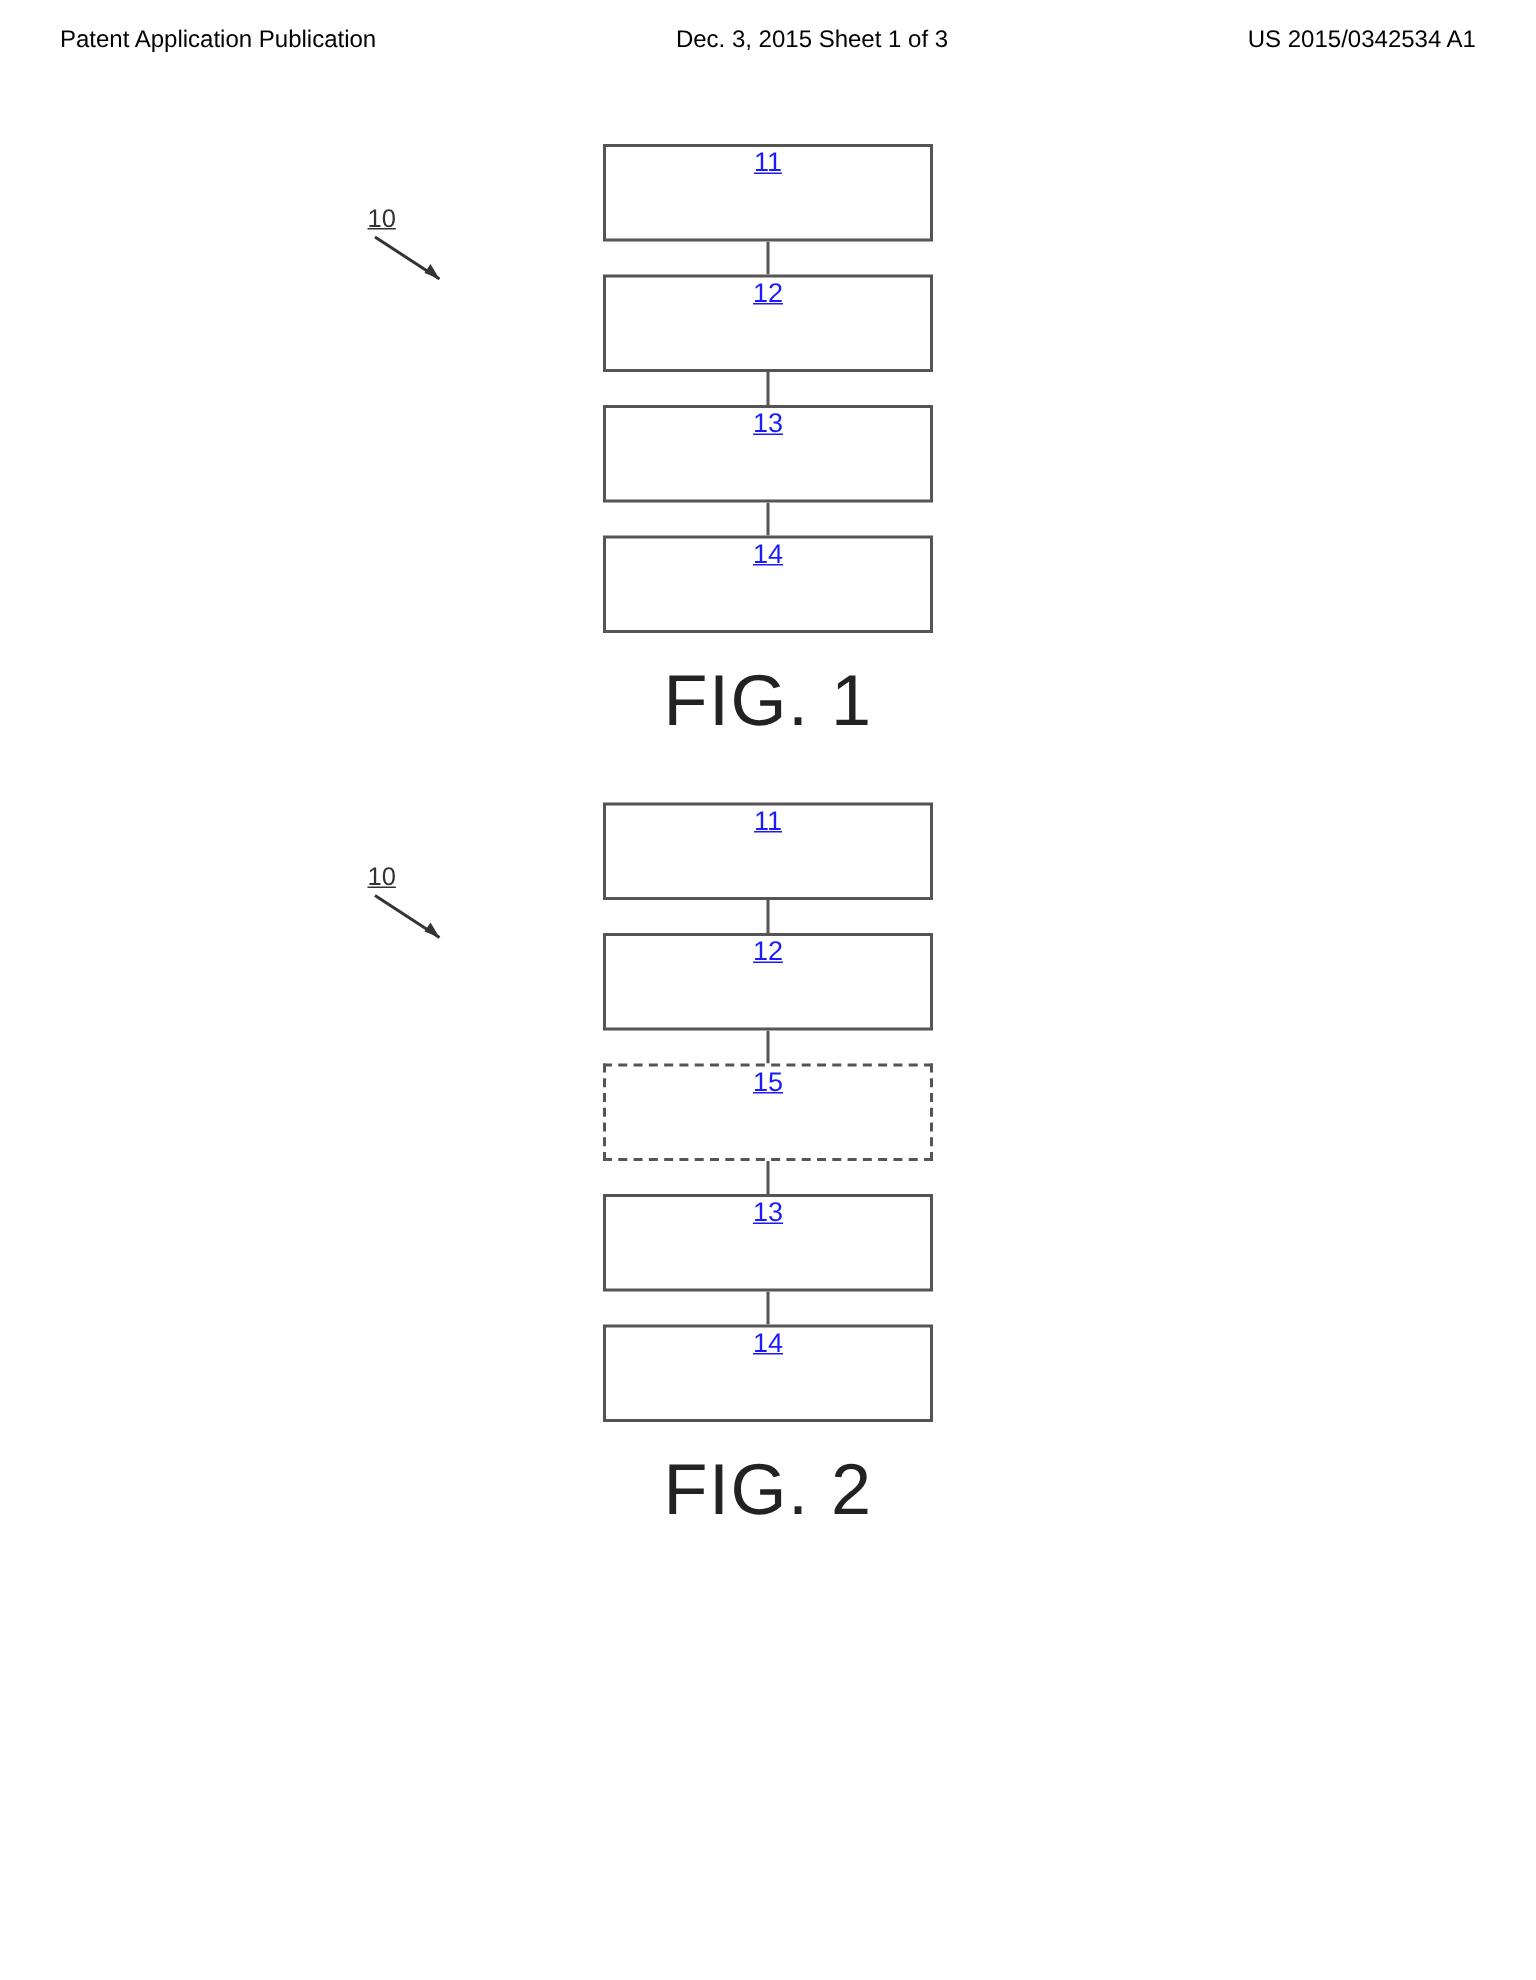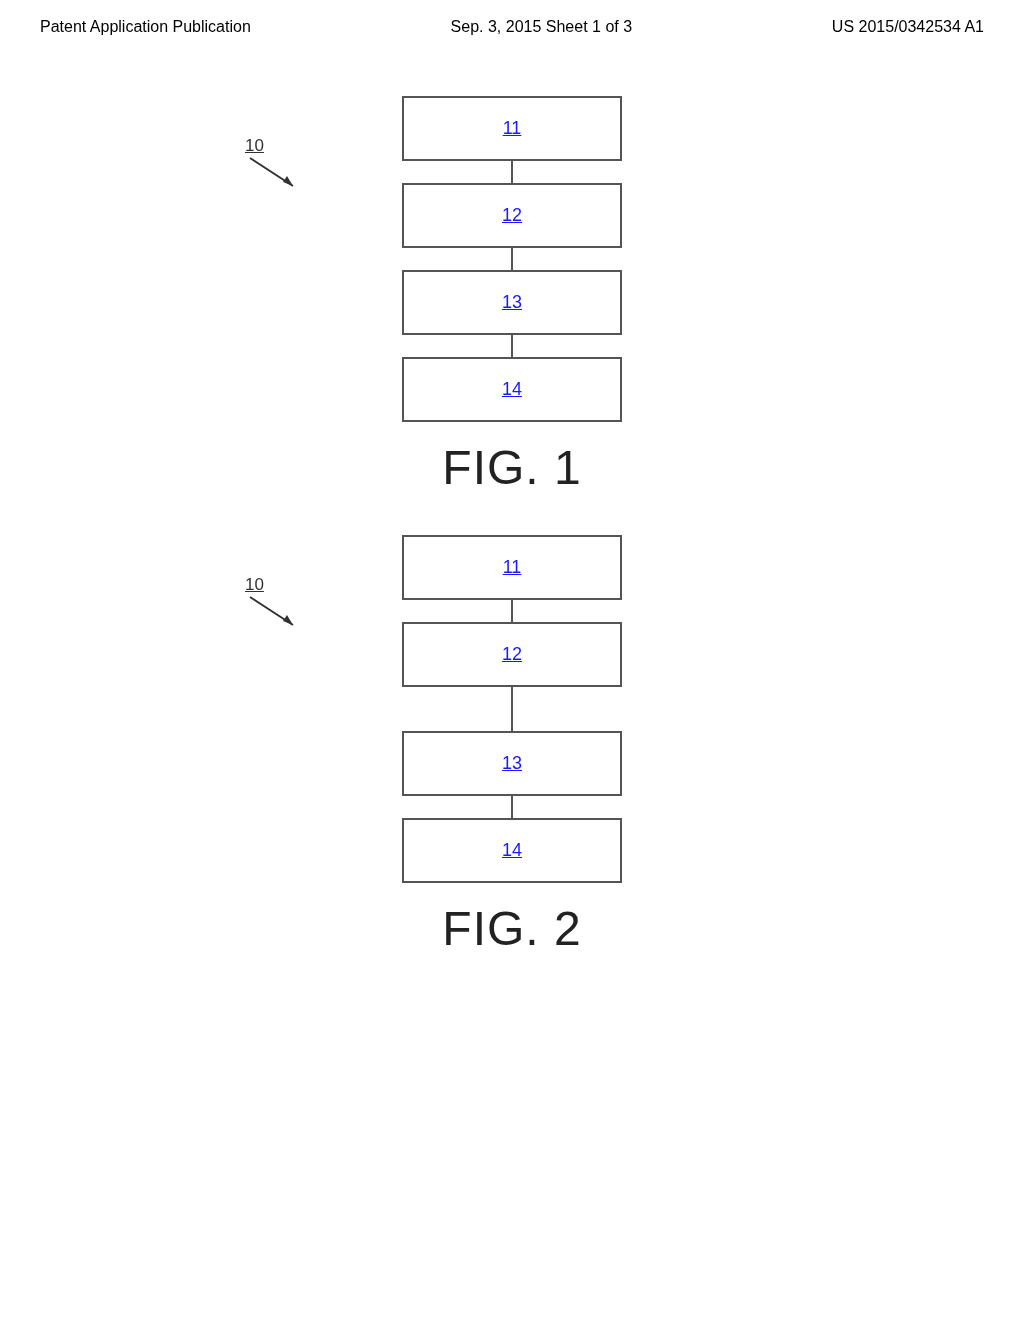--- a/index.html
+++ b/index.html
@@ -26,21 +26,20 @@
       padding: 20px 60px;
       position: relative;
     }
 
     
     .flow-box {
       border: 2px solid #555;
       width: 220px;
       height: 65px;
       display: flex;
-      align-items: center;
       justify-content: center;
       background: #fff;
       position: relative;
     }
 
     .flow-box.dashed {
       border: 2px dashed #555;
       border-style: dashed;
     }
 
@@ -98,21 +97,21 @@
       display: flex;
       flex-direction: column;
       align-items: center;
     }
   </style>
 </head>
 <body>
 
 <div class="header">
   <span>Patent Application Publication</span>
-  <span>Sep. 3, 2015   Sheet 1 of 3</span>
+  <span>Dec. 3, 2015   Sheet 1 of 3</span>
   <span>US 2015/0342534 A1</span>
 </div>
 
 <div class="content">
 
   <div class="fig-section" style="margin-top: 30px;">
 
     <div class="annotation-group">
 
       <div class="ref-10">
@@ -168,20 +167,23 @@
         <div class="flow-box">
           <span class="flow-box-label">11</span>
         </div>
         <div class="connector"></div>
 
         <div class="flow-box">
           <span class="flow-box-label">12</span>
         </div>
         <div class="connector"></div>
 
+        <div class="flow-box dashed">
+          <span class="flow-box-label">15</span>
+        </div>
         <div class="connector"></div>
 
         <div class="flow-box">
           <span class="flow-box-label">13</span>
         </div>
         <div class="connector"></div>
 
         <div class="flow-box">
           <span class="flow-box-label">14</span>
         </div>

